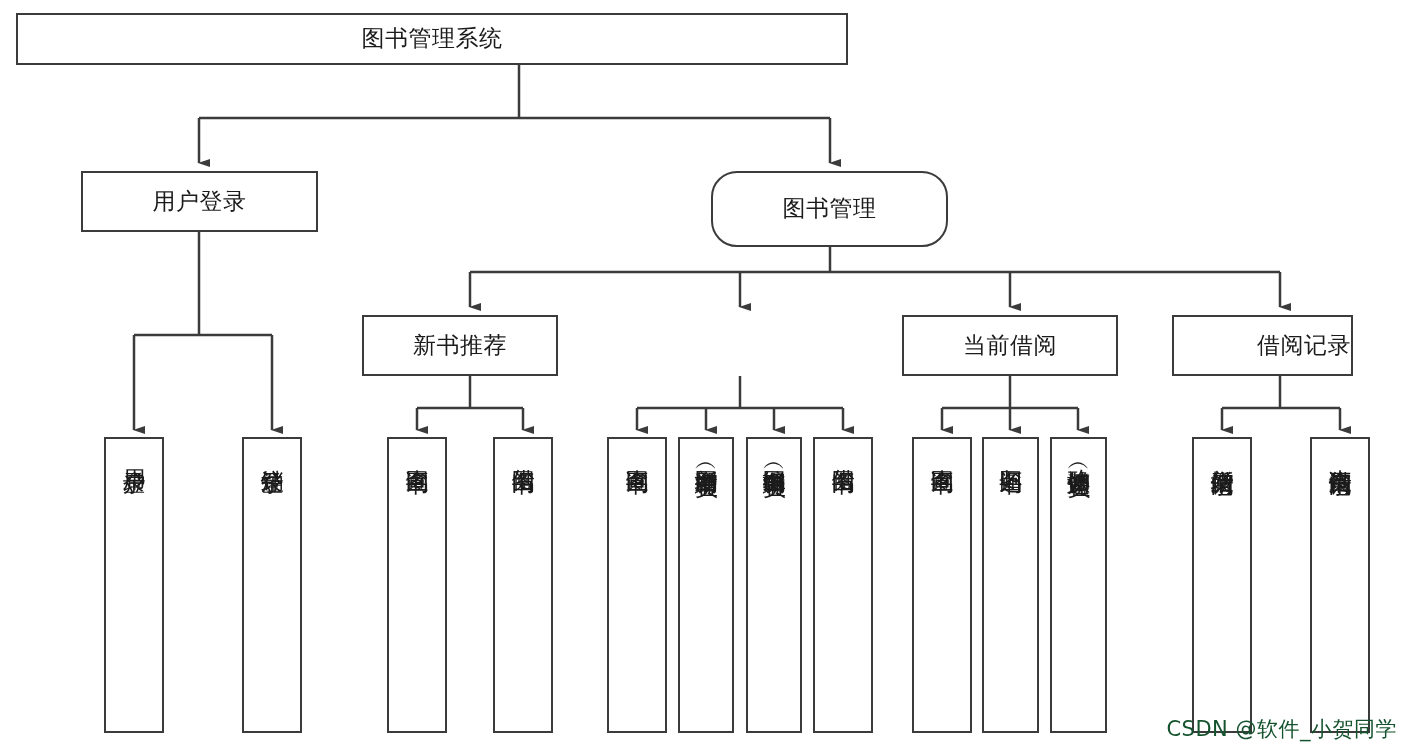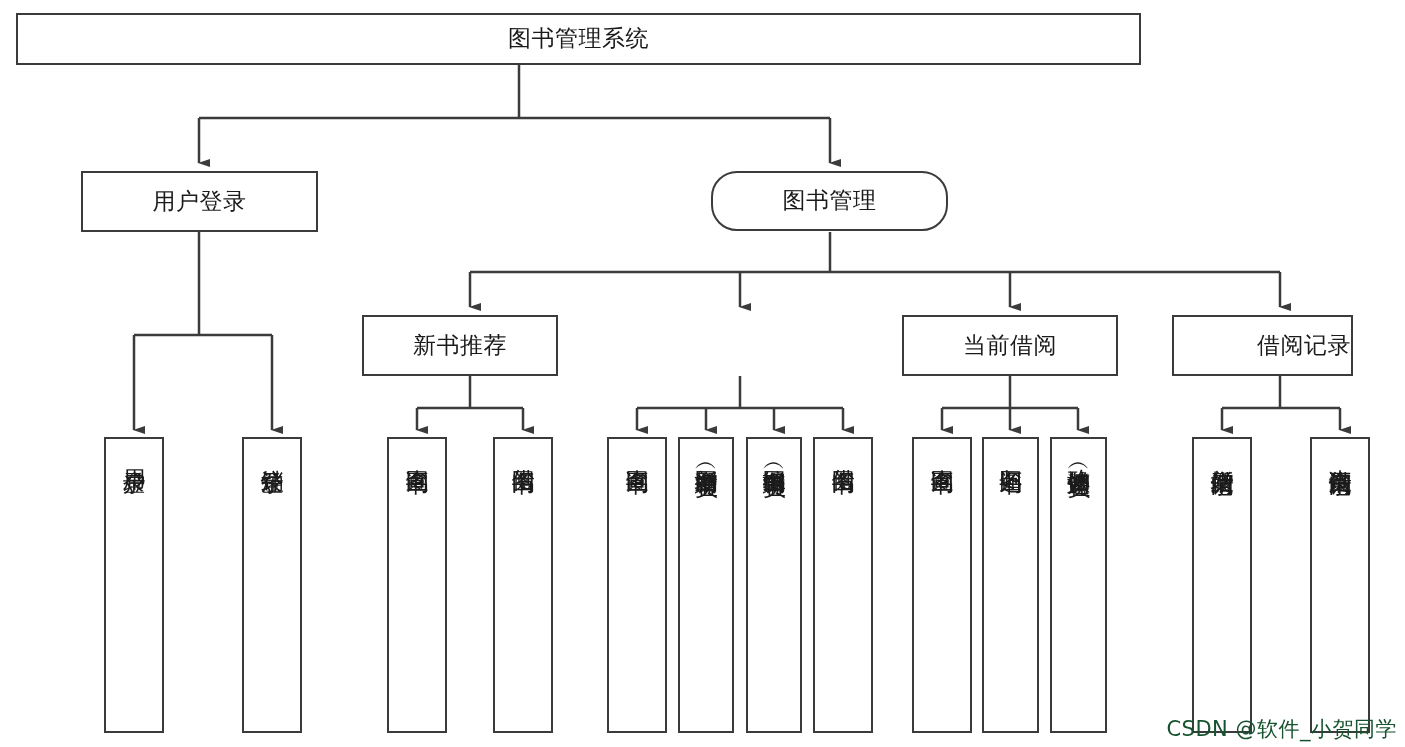--- a/index.html
+++ b/index.html
@@ -119,28 +119,28 @@
       <path d="M1010,408 L1010,430" marker-end="url(#arrowhead)"></path>
       <path d="M1078,408 L1078,430" marker-end="url(#arrowhead)"></path>
 
       <path d="M1280,376 L1280,408"></path>
       <path d="M1222,408 L1340,408"></path>
       <path d="M1222,408 L1222,430" marker-end="url(#arrowhead)"></path>
       <path d="M1340,408 L1340,430" marker-end="url(#arrowhead)"></path>
     </g>
   </svg>
 
-  <div class="node horizontal root" style="left:16px; top:13px; width:1125px; height:52px;">
+  <div class="node horizontal root" style="left:16px; top:13px; width:832px; height:52px;">
     <span class="node-label">图书管理系统</span>
   </div>
 
   <div class="node horizontal" style="left:81px; top:171px; width:237px; height:61px;">
     <span class="node-label">用户登录</span>
   </div>
-  <div class="node horizontal" style="left:711px; top:171px; width:237px; height:60px;border-radius:26px;">
+  <div class="node horizontal" style="left:711px; top:171px; width:237px; height:76px;border-radius:26px;">
     <span class="node-label">图书管理</span>
   </div>
 
   <div class="node horizontal" style="left:362px; top:315px; width:196px; height:61px;">
     <span class="node-label">新书推荐</span>
   </div>
   <div class="node horizontal" style="left:902px; top:315px; width:216px; height:61px;">
     <span class="node-label">当前借阅</span>
   </div>
   <div class="node horizontal" style="left:1172px; top:315px; width:181px; height:61px;justify-content:flex-end;">

